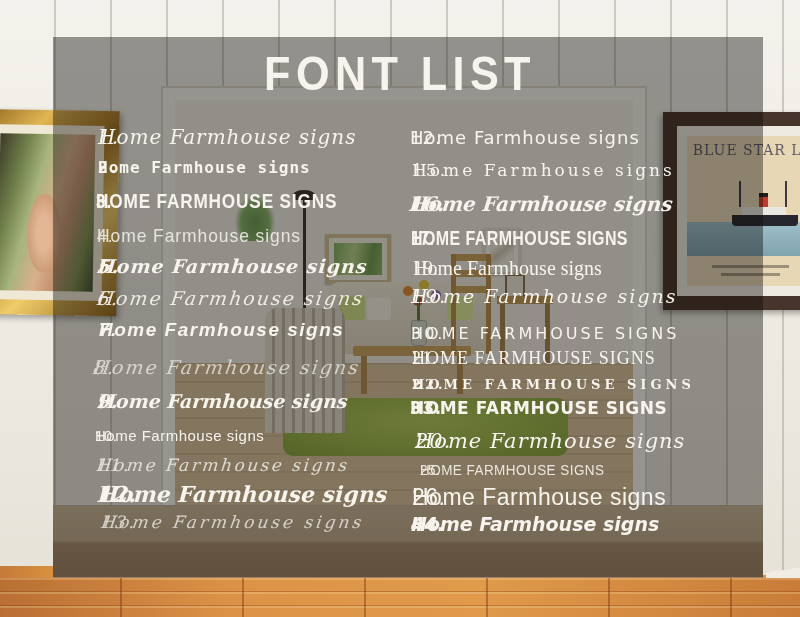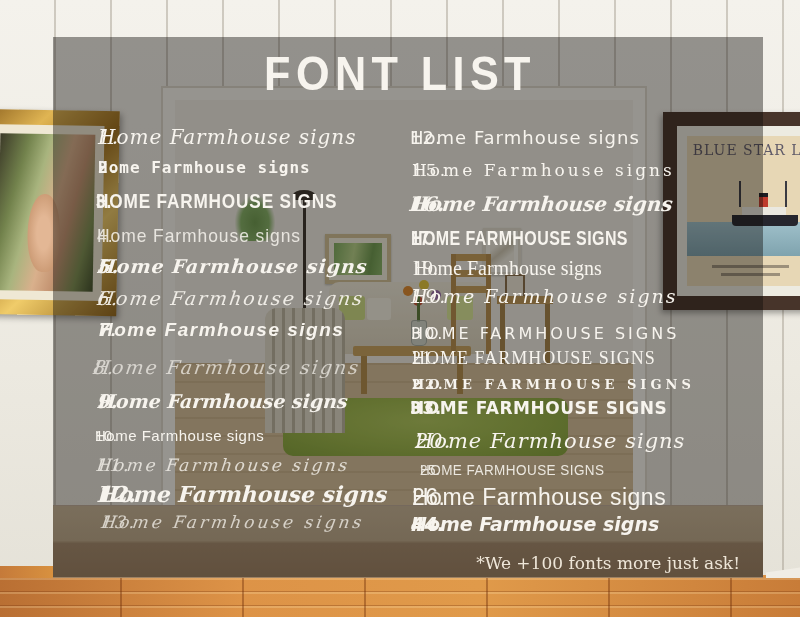--- a/index.html
+++ b/index.html
@@ -318,14 +318,13 @@
     </div>
   <div class="txt item i26">
       <span class="num">26.</span>
       <span>Home Farmhouse signs</span>
     </div>
   <div class="txt item i27">
       <span class="num">44.</span>
       <span>Home Farmhouse signs</span>
     </div>
 
-  <div class="txt footnote">*We +100 fonts more just ask!</div>
 </div>
 
 </body></html>

